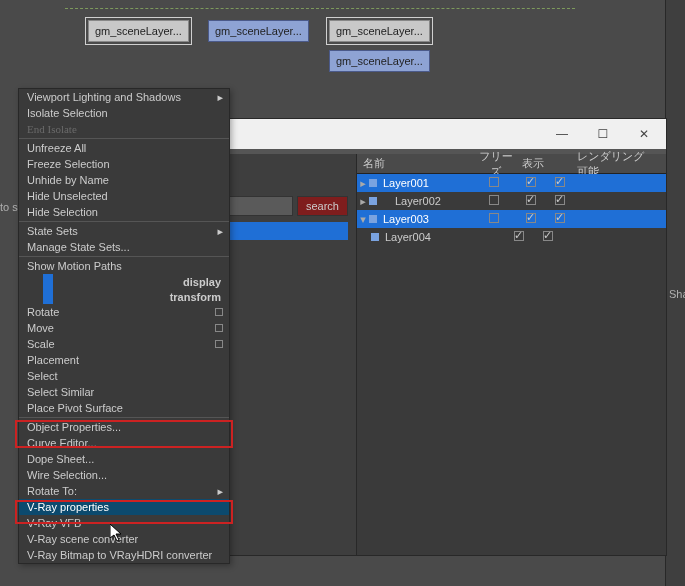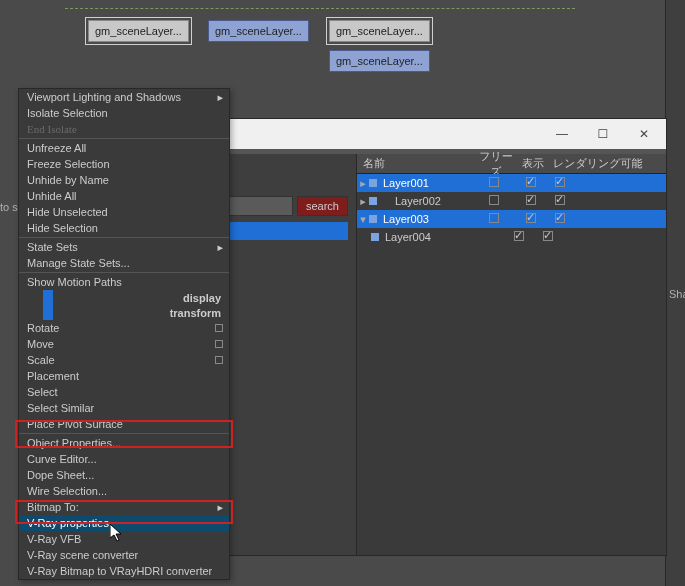--- a/index.html
+++ b/index.html
@@ -37,21 +37,21 @@
 .search-row { display: flex; gap: 4px; margin-bottom: 6px; }
 .search-input { flex: 1; background: #5a5a5a; border: 1px solid #333; color: #ccc; padding: 3px 6px; min-width: 0; }
 .search-btn { background: #7f1d1d; border: 1px solid #333; color: #ccc; padding: 3px 8px; }
 .panel-left-row { background: #1f6fd6; height: 18px; margin-top: 2px; }
 
 .panel-right { flex: 1; display: flex; flex-direction: column; background: #3a3a3a; }
 .list-header { display: flex; background: #4a4a4a; border-bottom: 1px solid #222; height: 20px; align-items: center; }
 .lh-col1 { width: 118px; padding-left: 6px; }
 .lh-col2 { width: 42px; text-align: center; }
 .lh-col3 { width: 32px; text-align: center; }
-.lh-col4 { flex: 1; padding-left: 4px; }
+.lh-col4 { flex: 1; padding-left: 4px; margin-left: 24px; }
 .lh-col5 { width: 18px; }
 .list-body { flex: 1; background: #3a3a3a; overflow: hidden; }
 .list-row { display: flex; height: 18px; align-items: center; }
 .list-row.selected { background: #1f6fd6; color: #fff; }
 .lr-tree { width: 12px; text-align: center; color: #aaa; }
 .lr-icon { width: 8px; height: 8px; background: #7aa3e0; margin-right: 6px; }
 .lr-name { width: 90px; }
 .lr-check { width: 42px; text-align: center; }
 .lr-check2 { width: 32px; text-align: center; }
 .lr-check3 { width: 40px; padding-left: 8px; }
@@ -150,21 +150,20 @@
   <div class="ctx-item">
       <span>Viewport Lighting and Shadows</span>
       <span class="arrow">▸</span>
     </div>
   <div class="ctx-item">Isolate Selection</div>
   <div class="ctx-item disabled">End Isolate</div>
   <div class="ctx-sep"></div>
   <div class="ctx-item">Unfreeze All</div>
   <div class="ctx-item">Freeze Selection</div>
   <div class="ctx-item">Unhide by Name</div>
-  <div class="ctx-item">Unhide All</div>
   <div class="ctx-item">Hide Unselected</div>
   <div class="ctx-item">Hide Selection</div>
   <div class="ctx-sep"></div>
   <div class="ctx-item">
       <span>State Sets</span>
       <span class="arrow">▸</span>
     </div>
   <div class="ctx-item">Manage State Sets...</div>
   <div class="ctx-sep"></div>
   <div class="ctx-item">Show Motion Paths</div>
@@ -185,21 +184,21 @@
   <div class="ctx-item">Placement</div>
   <div class="ctx-item">Select</div>
   <div class="ctx-item">Select Similar</div>
   <div class="ctx-item">Place Pivot Surface</div>
   <div class="ctx-sep"></div>
   <div class="ctx-item">Object Properties...</div>
   <div class="ctx-item">Curve Editor...</div>
   <div class="ctx-item">Dope Sheet...</div>
   <div class="ctx-item">Wire Selection...</div>
   <div class="ctx-item">
-      <span>Bitmap To:</span>
+      <span>Rotate To:</span>
       <span class="arrow">▸</span>
     </div>
   <div class="ctx-item hover">V-Ray properties</div>
   <div class="ctx-item">V-Ray VFB</div>
   <div class="ctx-item">V-Ray scene converter</div>
   <div class="ctx-item">V-Ray Bitmap to VRayHDRI converter</div>
 
 </div>
 
 <div class="red-box" style="top:420px; left:15px; width:218px; height:28px;"></div>

